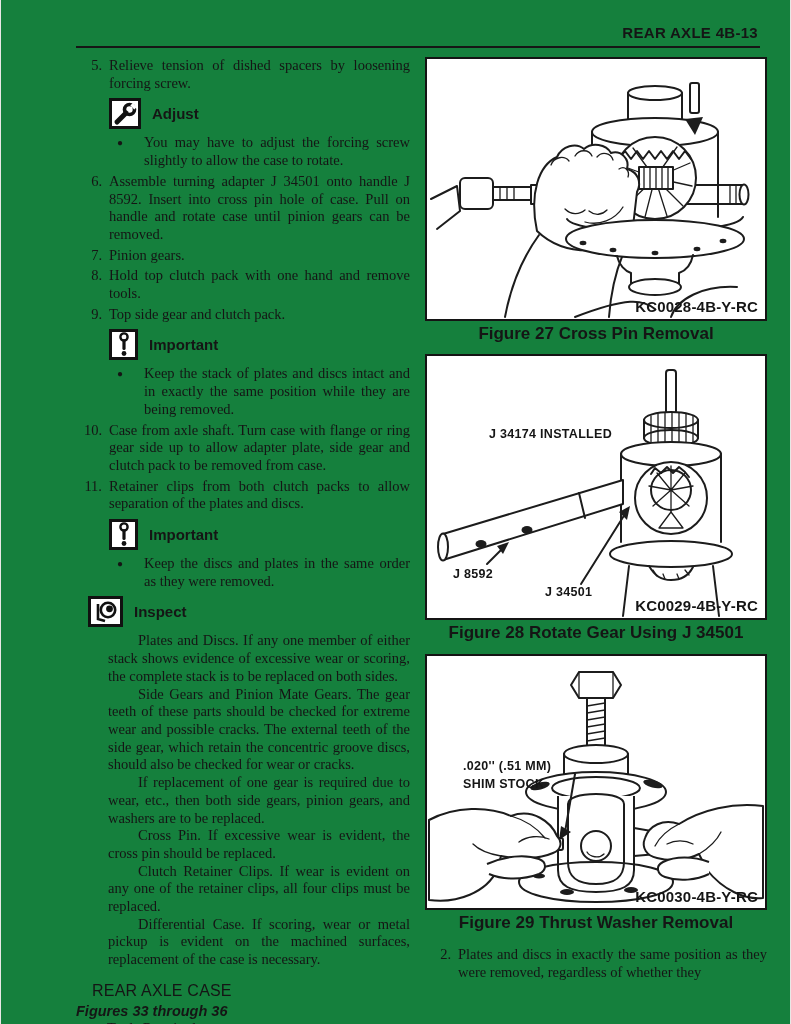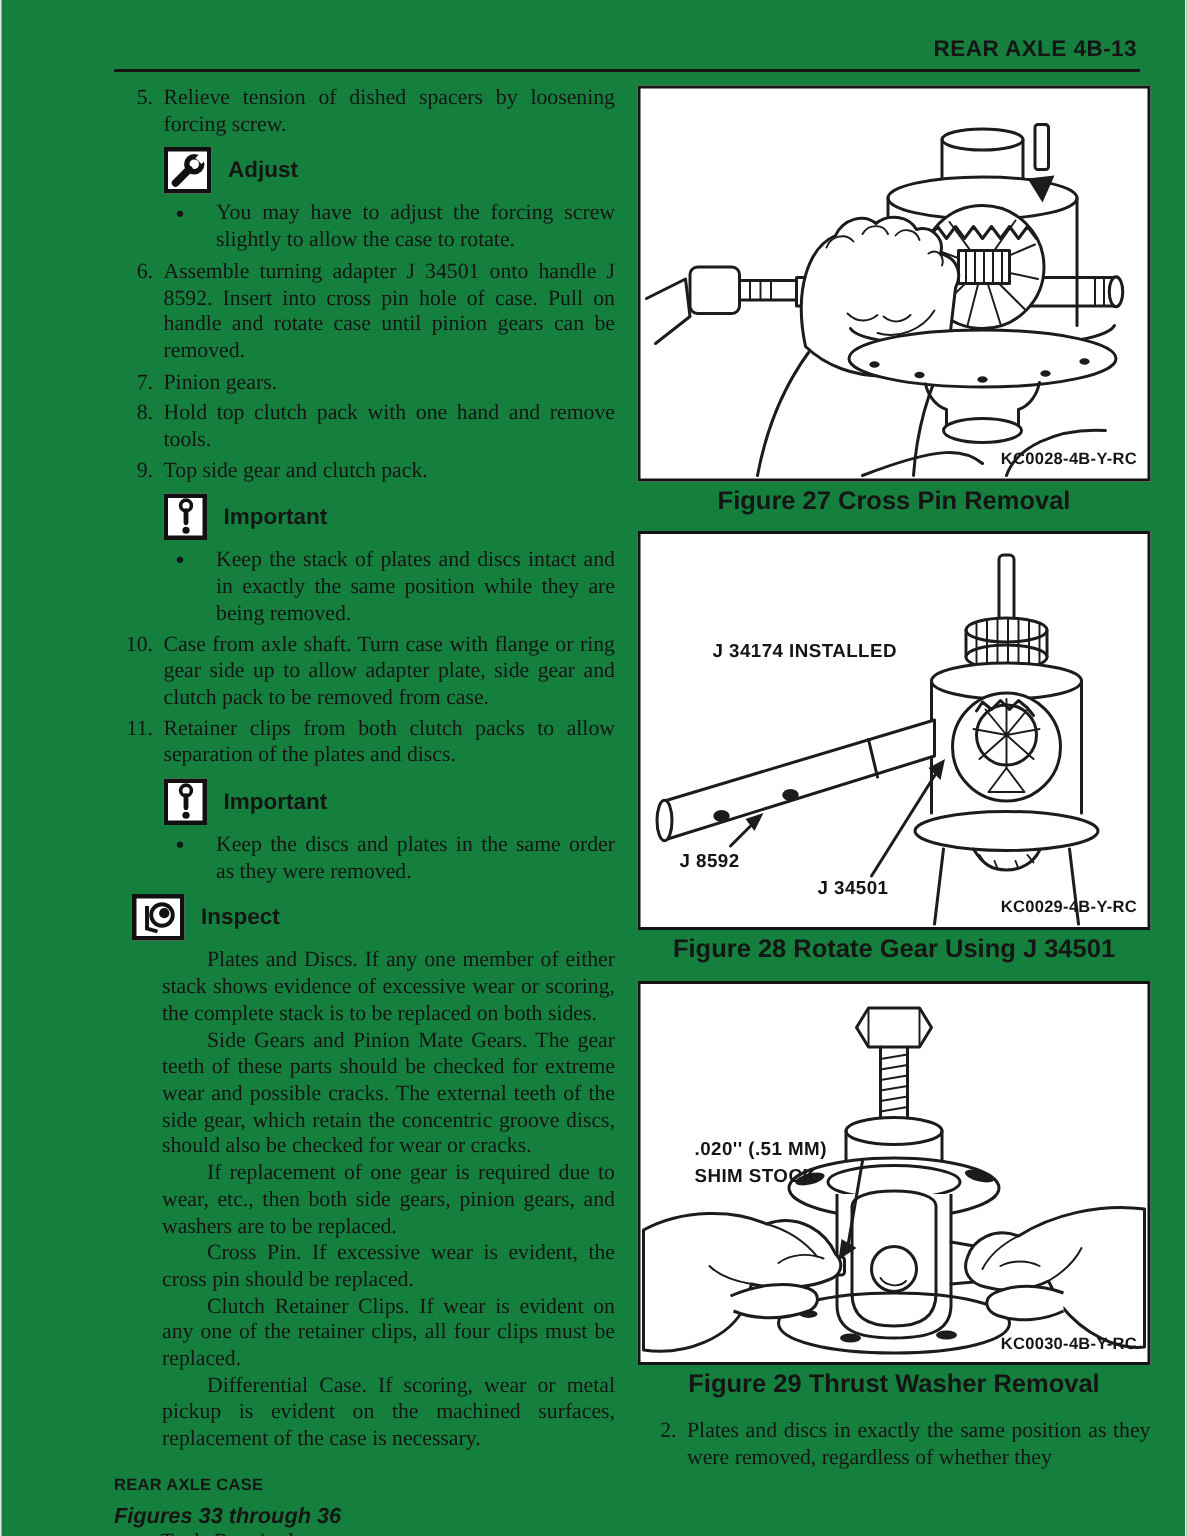--- a/index.html
+++ b/index.html
@@ -36,31 +36,31 @@
 
   
   .bullet { display:flex; margin:0 0 3px 41px; }
   .bullet-dot { flex:none; width:27px; font-size:10px; line-height:17.7px; }
   .bullet-text { flex:1; text-align:justify; }
 
   
   .para { text-indent:30px; text-align:justify;margin-left:32px; }
 
   
-  .sec-head { font-family:"Liberation Sans", sans-serif; font-weight:bold; font-size:11px;
-              letter-spacing:.2px; margin:13px 0 3px 0; }
+  .sec-head { font-family:"Liberation Sans", sans-serif; font-weight:normal; font-size:16px;
+              letter-spacing:.2px; margin:13px 0 3px 16px; }
   .sec-figref { font-family:"Liberation Sans", sans-serif; font-weight:bold; font-style:italic;
                 font-size:14.5px; margin-bottom:0; }
   .tools-label { margin-left:31px; }
 
   
   .figbox { position:relative; width:342px; border:2px solid #141414; background:#fff; }
   .figbox svg { display:block; }
   .fig-code { position:absolute; right:7px; bottom:3px;
-              font-family:"Liberation Sans", sans-serif; font-weight:bold; font-size:11px;
+              font-family:"Liberation Sans", sans-serif; font-weight:bold; font-size:15px;
               letter-spacing:.2px; }
   .fig-caption { width:342px; text-align:center; font-family:"Liberation Sans", sans-serif;
                  font-weight:bold; font-size:17px; margin:4px 0 0 0; }
   .fig-label { position:absolute; font-family:"Liberation Sans", sans-serif; font-weight:bold;
                font-size:12.5px; letter-spacing:.3px; white-space:pre-line; }
   .gap-a { height:11px; } .gap-b { height:13px; } .gap-c { height:14px; }
 
   .ink { stroke:#1c1c1c; fill:none; stroke-width:2; stroke-linecap:round; stroke-linejoin:round; }
   .ink-thin { stroke:#1c1c1c; fill:none; stroke-width:1.3; stroke-linecap:round; }
   .ink-fill { fill:#1c1c1c; stroke:none; }
@@ -266,21 +266,21 @@
           <ellipse class="ink-white" cx="244" cy="198" rx="61" ry="13"></ellipse>
           <path class="ink" d="M222 210 C228 220 234 224 244 224 C254 224 262 219 266 211"></path>
           <path class="ink-thin" d="M226 214 L230 220 M236 218 L238 223 M250 218 L252 223 M258 214 L262 219"></path>
           <path class="ink" d="M202 210 L196 260 M286 210 L292 260"></path>
 
           <path class="ink" d="M60 208 L76 192" stroke-width="2.4"></path>
           <polygon class="ink-fill" points="82,186 70,190 76,198"></polygon>
           <path class="ink" d="M154 228 L198 158" stroke-width="2.6"></path>
           <polygon class="ink-fill" points="203,150 192,156 200,164"></polygon>
         </svg>
-        <div class="fig-label" style="left:48px; top:70px;">J 34174 INSTALLED</div>
+        <div class="fig-label" style="left:62px; top:70px;">J 34174 INSTALLED</div>
         <div class="fig-label" style="left:26px; top:210px;">J 8592</div>
         <div class="fig-label" style="left:118px;top:228px;">J 34501</div>
         <div class="fig-code">KC0029-4B-Y-RC</div>
       </div>
       <div class="fig-caption">Figure 28 Rotate Gear Using J 34501</div>
       <div class="gap-b"></div>
 
       <div class="figbox" style="height:256px">
         <svg width="338" height="252" viewBox="0 0 338 252">
 

